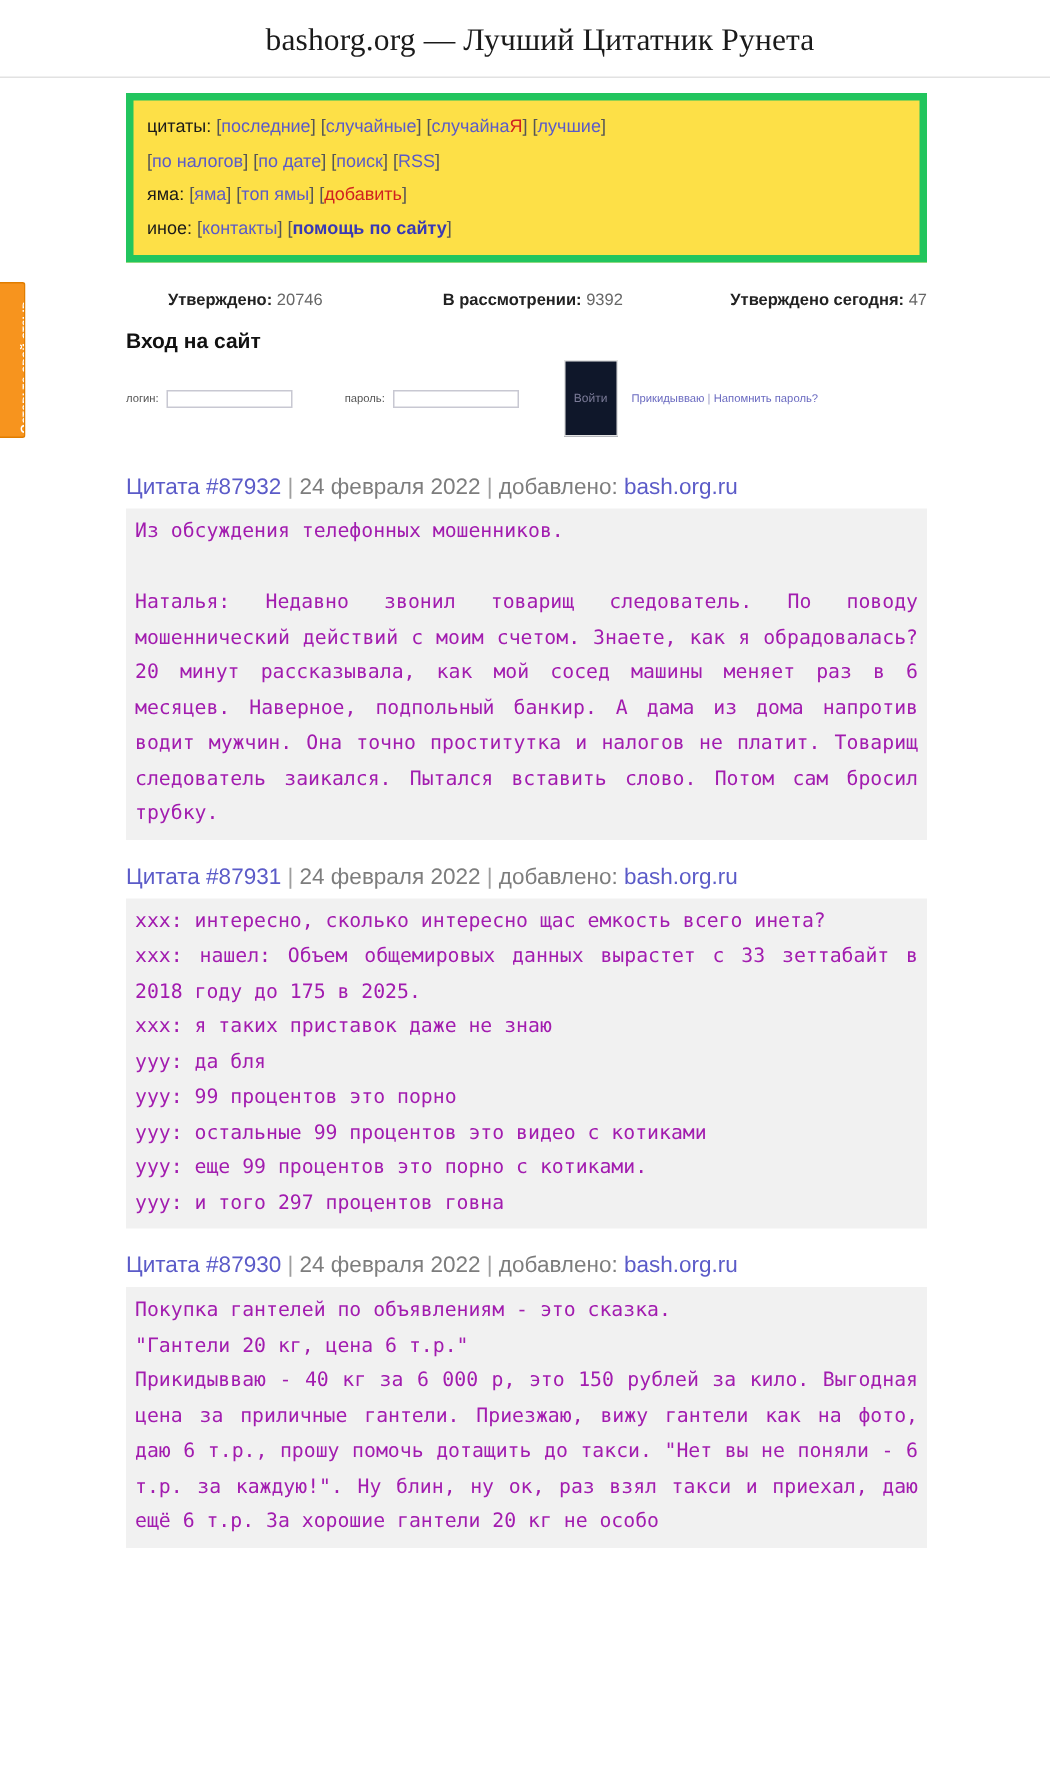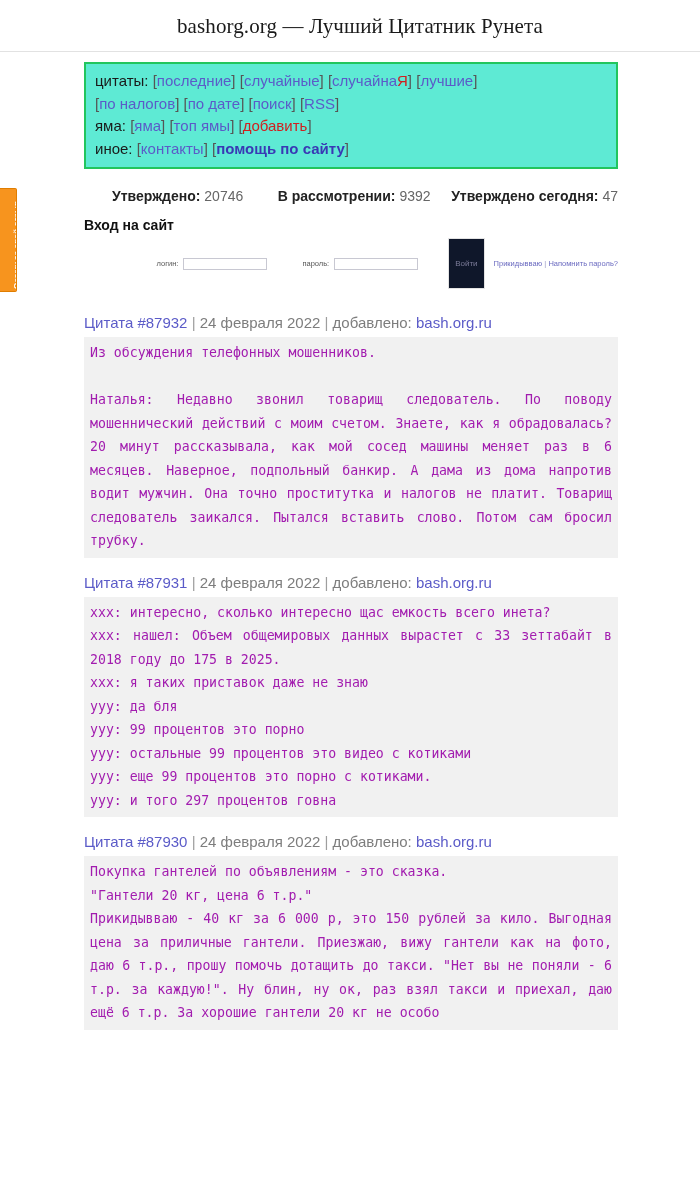--- a/index.html
+++ b/index.html
@@ -69,42 +69,42 @@
     margin: 0 0 10px 0;
   }
 
   .content {
     width: 534px;
     margin-left: 84px;
   }
 
   
   #nav-box {
-    background: #5eead4;
-    border: 2px solid #22c55e;
+    background: #fde047;
+    border: 5px solid #22c55e;
     padding: 6px 9px 7px 9px;
-    font-size: 15px;
+    font-size: 12px;
     line-height: 22.5px;
     color: #222;
   }
   #nav-box .navline { white-space: nowrap; }
   #nav-box .lbl { color: #1a1a1a; }
   .brk { color: #555; }
   a.nav {
     color: #5b5bc8;
     text-decoration: none;
   }
   a.nav.red { color: #d02020; }
   a.nav.bold { font-weight: bold; color: #3939b5; }
   .nav .hl-red { color: #d02020; }
 
   
   #stats-bar {
     margin-top: 19px;
-    font-size: 14px;
+    font-size: 11px;
     color: #666;
     display: flex;
     padding-left: 28px;
   }
   #stats-bar .stat { white-space: nowrap; }
   #stats-bar .stat:nth-child(1) { width: 214px; }
   #stats-bar .stat:nth-child(2) { width: 224px; }
   #stats-bar .stat b { color: #222; }
 
   
@@ -113,21 +113,20 @@
     font-size: 14px;
     font-weight: bold;
     color: #111;
     margin: 0 0 5px 0;
   }
   #login-form {
     display: flex;
     align-items: center;
     font-size: 7.5px;
     color: #555;
-    justify-content: flex-end;
   }
   #login-form .flabel { margin-right: 5px; }
   #login-form input.tbox {
     width: 84px;
     height: 12px;
     border: 1px solid #c8c8d2;
     background: #fff;
     font-size: 8px;
     padding: 0 2px;
     font-family: "Liberation Sans", sans-serif;

